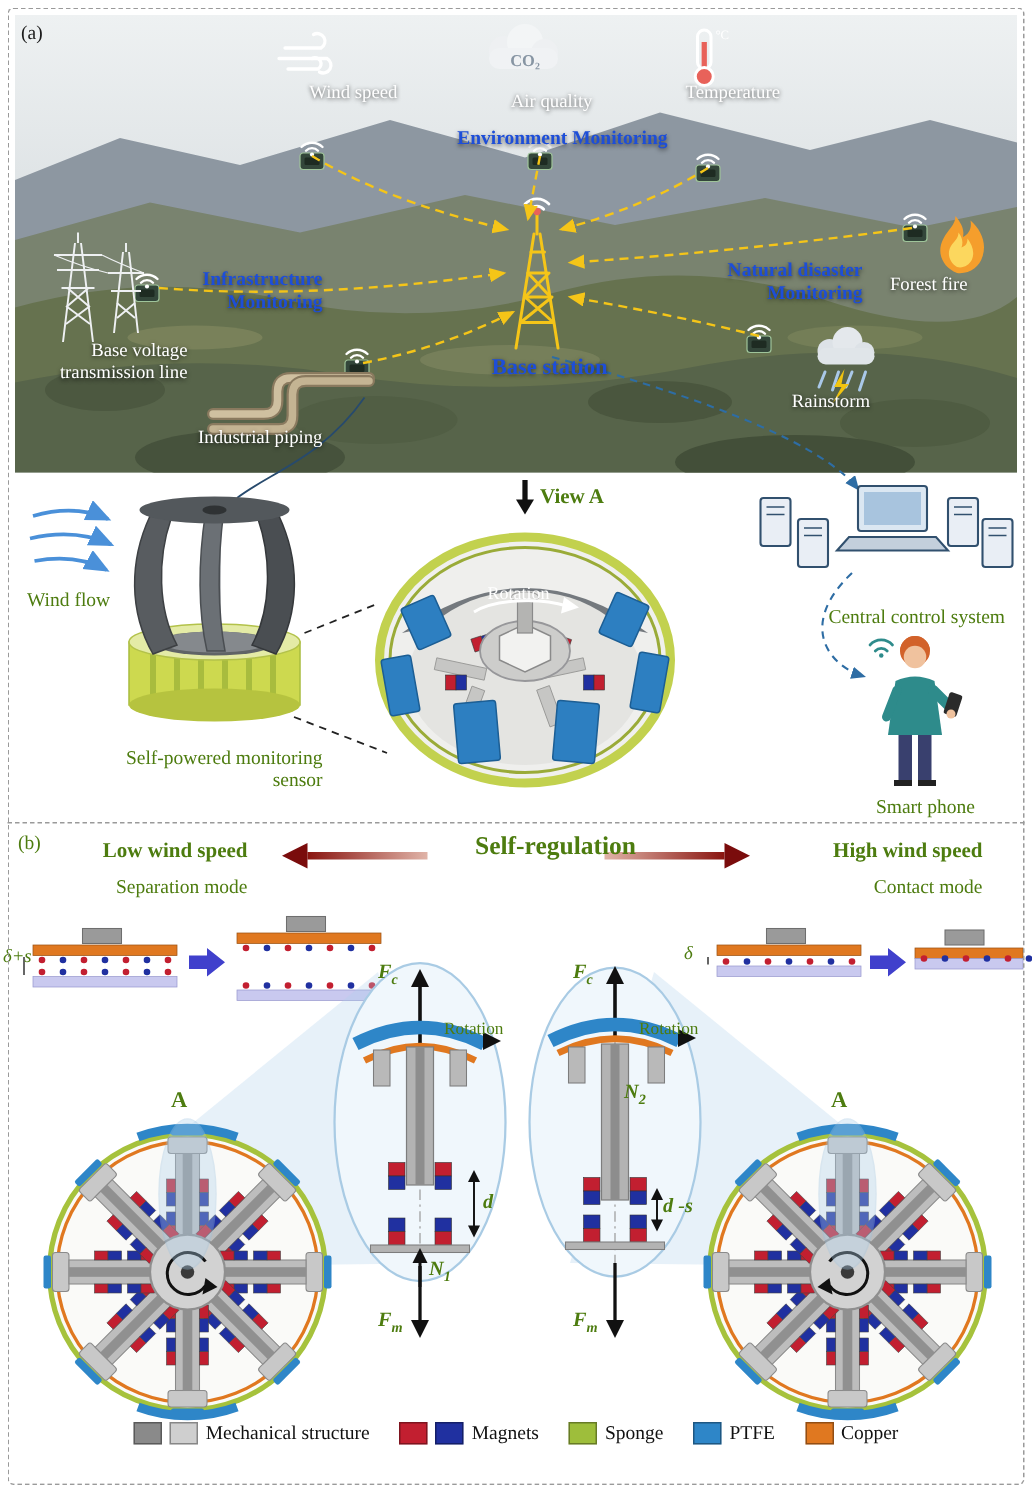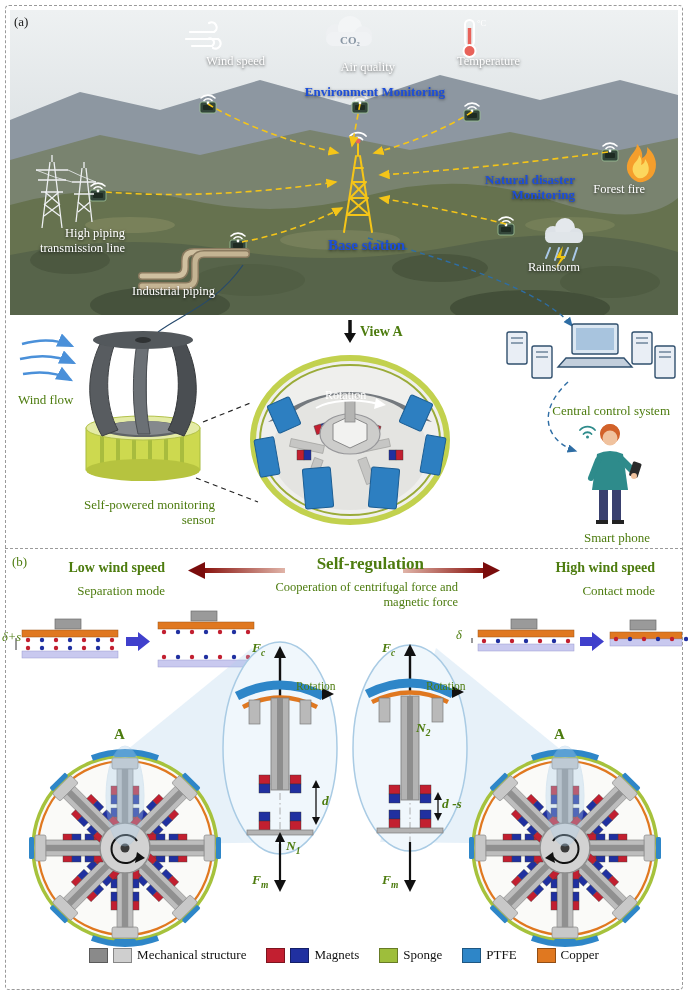--- a/index.html
+++ b/index.html
@@ -293,21 +293,22 @@
         </g>
         <circle cx="577.5" cy="427" r="1.5" fill="#2e8b8b"></circle>
       </g>
     </svg>
 
     <div class="lbl" style="left:4px;top:4px;font-size:13px;color:#1a1a1a">(a)</div>
     <div class="lbl ph ctr" style="left:165px;top:44px;width:90px">Wind speed</div>
     <div class="lbl ph ctr" style="left:295px;top:50px;width:90px">Air quality</div>
     <div class="lbl ph ctr" style="left:415px;top:44px;width:95px">Temperature</div>
     <div class="lbl yl ctr" style="left:255px;top:74px;width:180px;font-size:13px">Environment Monitoring</div>
-    <div class="lbl ph ctr" style="left:5px;top:216px;width:110px">High piping transmission line</div>
+    <div class="lbl yl ctr" style="left:95px;top:168px;width:110px;font-size:13px">Infrastructure Monitoring</div>
+    <div class="lbl ph ctr" style="left:5px;top:216px;width:110px">Base voltage transmission line</div>
     <div class="lbl ph ctr" style="left:95px;top:274px;width:110px">Industrial piping</div>
     <div class="lbl yl ctr" style="left:295px;top:227px;width:100px;font-size:15px">Base station</div>
     <div class="lbl yl ctr" style="left:445px;top:162px;width:120px;font-size:13px">Natural disaster Monitoring</div>
     <div class="lbl ph ctr" style="left:560px;top:172px;width:75px">Forest fire</div>
     <div class="lbl ph ctr" style="left:490px;top:250px;width:80px">Rainstorm</div>
     <div class="lbl b md" style="left:350px;top:314px">View A</div>
     <div class="lbl" style="left:8px;top:382px;font-size:13px">Wind flow</div>
     <div class="lbl" style="left:315px;top:378px;color:#fff;font-size:12px">Rotation</div>
     <div class="lbl ctr" style="left:45px;top:487px;width:160px;font-size:13px">Self-powered monitoring sensor</div>
     <div class="lbl ctr" style="left:495px;top:393px;width:165px;font-size:13px">Central control system</div>
@@ -481,21 +482,20 @@
         <polygon points="434,265 438,273 442,265" fill="#111"></polygon>
         <line x1="410" y1="294" x2="410" y2="334" stroke="#111" stroke-width="2.2"></line>
         <polygon points="404,332 410,344 416,332" fill="#111"></polygon>
       </g>
     </svg>
 
     <div class="lbl" style="left:12px;top:6px;font-size:13px">(b)</div>
     <div class="lbl b ctr" style="left:35px;top:12px;width:130px;font-size:14px">Low wind speed</div>
     <div class="lbl ctr" style="left:35px;top:35px;width:130px;font-size:13px">Separation mode</div>
     <div class="lbl b ctr big" style="left:264px;top:6px;width:160px">Self-regulation</div>
-    <div class="lbl ctr" style="left:232px;top:32px;width:226px;font-size:12.5px">Cooperation of centrifugal force and magnetic force</div>
     <div class="lbl b ctr" style="left:520px;top:12px;width:135px;font-size:14px">High wind speed</div>
     <div class="lbl ctr" style="left:520px;top:35px;width:135px;font-size:13px">Contact mode</div>
     <div class="lbl greek" style="left:2px;top:82px">δ+s</div>
     <div class="lbl greek" style="left:456px;top:80px">δ</div>
 
     <div class="lbl force" style="left:252px;top:92px"><i>F</i><sub>c</sub></div>
     <div class="lbl sm" style="left:296px;top:132px">Rotation</div>
     <div class="lbl force" style="left:322px;top:245px"><i>d</i></div>
     <div class="lbl force" style="left:286px;top:290px"><i>N</i><sub>1</sub></div>
     <div class="lbl force" style="left:252px;top:324px"><i>F</i><sub>m</sub></div>

